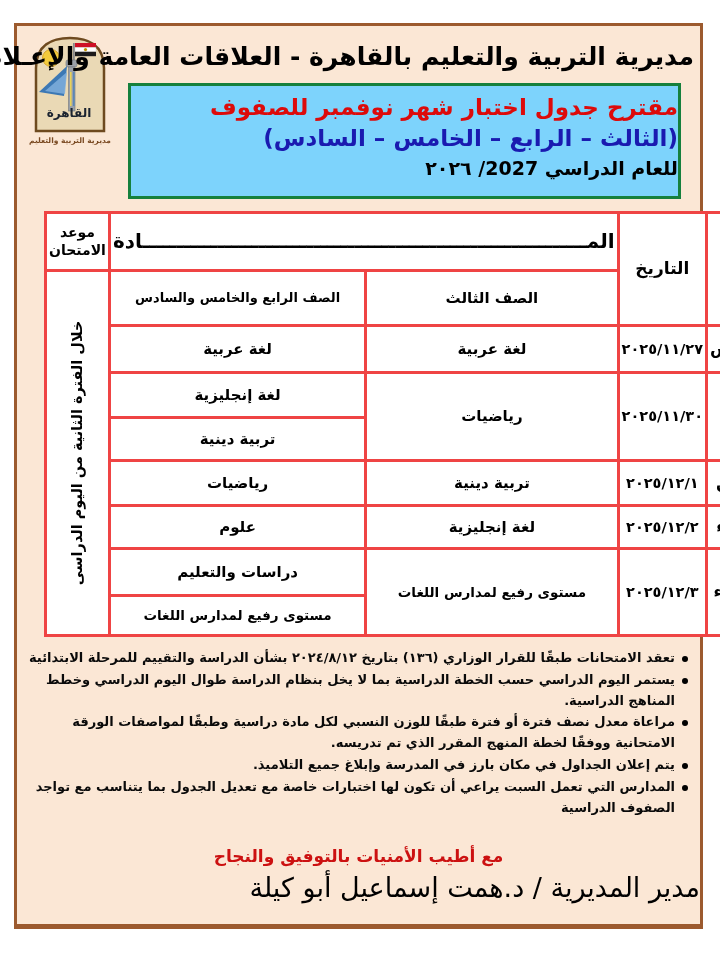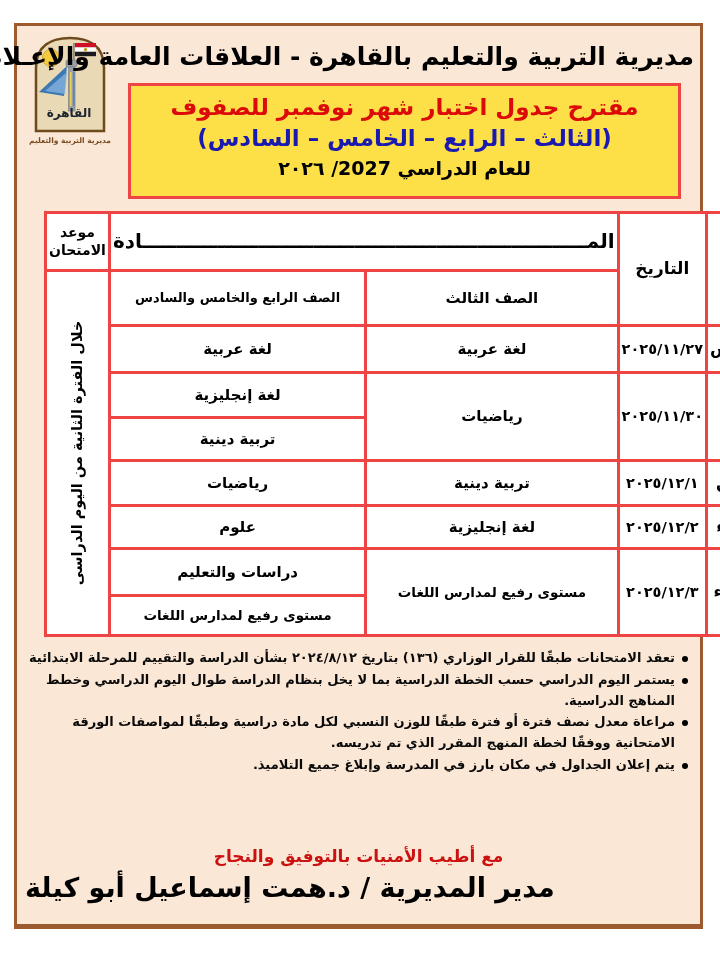--- a/index.html
+++ b/index.html
@@ -24,21 +24,21 @@
     font-size:7.5px;font-weight:bold;color:#7A4A22;white-space:nowrap;
   }
   
   .header-title{
     position:absolute;top:16px;left:96px;right:6px;text-align:center;
     font-size:25px;font-weight:bold;color:#000;white-space:nowrap;
   }
   
   .title-box{
     position:absolute;left:111px;top:57px;width:547px;height:110px;
-    border:3px solid #ef4444;background:#fde047;text-align:center;
+    border:3px solid #15803d;background:#7dd3fc;
   }
   .title-line-1{margin-top:8px;font-size:23px;font-weight:bold;color:#DD0A0A;}
   .title-line-2{margin-top:5px;font-size:23px;font-weight:bold;color:#1A1AB0;}
   .title-line-3{margin-top:6px;font-size:19px;font-weight:bold;color:#000;}
   
   table.sched{
     position:absolute;left:27px;top:185px;border-collapse:collapse;
     table-layout:fixed;background:#fff;direction:rtl;
   }
   table.sched td{
@@ -64,22 +64,22 @@
   .notes{position:absolute;top:622px;right:12px;left:8px;}
   .note{display:flex;gap:7px;font-size:13px;font-weight:bold;color:#0a0a0a;
         line-height:1.6;text-align:right;margin-bottom:1px;}
   .dot{flex:0 0 auto;width:6px;height:6px;border-radius:50%;background:#000;margin-top:8px;}
   
   .wishes{
     position:absolute;top:820px;left:0;right:0;text-align:center;
     font-size:17px;font-weight:bold;color:#CC1111;
   }
   .signature{
-    position:absolute;top:846px;left:8px;right:0;text-align:left;
-    font-size:27px;font-weight:bold;color:#000;
+    position:absolute;top:846px;left:8px;right:0;text-align:right;
+    font-size:27px;font-weight:normal;color:#000;
   }
 </style>
 </head>
 <body>
 
 <div class="frame">
 
   <div class="logo">
     <svg width="78" height="100" viewBox="0 0 78 100">
       <path d="M5,97 L5,34 C5,11 21,4 39,4 C57,4 73,11 73,34 L73,97 Z" fill="#EAD9B5" stroke="#6E4A1F" stroke-width="2.5"></path>
@@ -186,18 +186,22 @@
       <span>يستمر اليوم الدراسي حسب الخطة الدراسية بما لا يخل بنظام الدراسة طوال اليوم الدراسي وخطط المناهج الدراسية.</span>
     </div>
     <div class="note">
       <span class="dot"></span>
       <span>مراعاة معدل نصف فترة أو فترة طبقًا للوزن النسبي لكل مادة دراسية وطبقًا لمواصفات الورقة الامتحانية ووفقًا لخطة المنهج المقرر الذي تم تدريسه.</span>
     </div>
     <div class="note">
       <span class="dot"></span>
       <span>يتم إعلان الجداول في مكان بارز في المدرسة وإبلاغ جميع التلاميذ.</span>
     </div>
+    <div class="note">
+      <span class="dot"></span>
+      <span>المدارس التي تعمل السبت يراعي أن تكون لها اختبارات خاصة مع تعديل الجدول بما يتناسب مع تواجد الصفوف الدراسية</span>
+    </div>
   </div>
 
   <div class="wishes">مع أطيب الأمنيات بالتوفيق والنجاح</div>
   <div class="signature">مدير المديرية / د.همت إسماعيل أبو كيلة</div>
 
 </div>
 
 </body></html>

